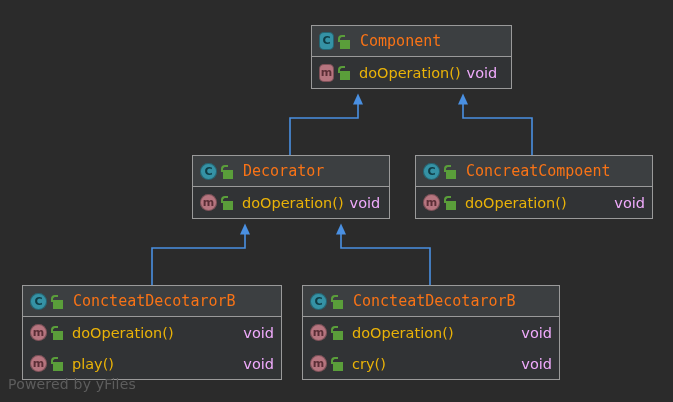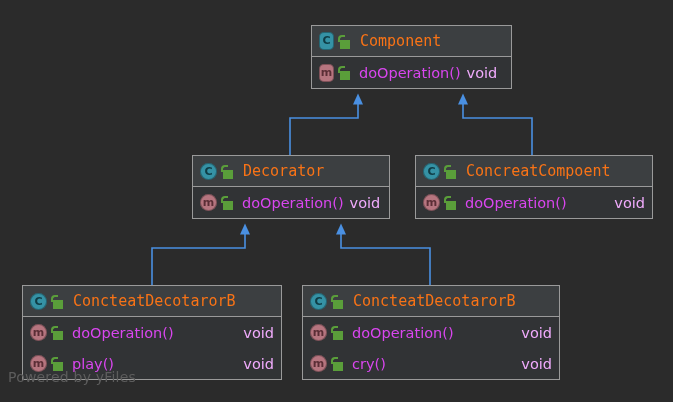--- a/index.html
+++ b/index.html
@@ -132,41 +132,41 @@
   .cls-name {
     margin-left: 9px;
     color: #f97316;
     font-family: "DejaVu Sans Mono", "Liberation Mono", monospace;
     font-size: 15px;
     letter-spacing: 0px;
     white-space: nowrap;
   }
   .mtd-name {
     margin-left: 8px;
-    color: #d946ef;
+    color: #eab308;
     font-family: "DejaVu Sans", "Liberation Sans", sans-serif;
     font-size: 14.5px;
     white-space: nowrap;
   }
   .mtd-type {
     margin-left: 6px;
     color: #f0abfc;
     font-family: "DejaVu Sans", "Liberation Sans", sans-serif;
     font-size: 14.5px;
     white-space: nowrap;
   }
   .mtd-type.push {
     margin-left: auto;
   }
 
   
   #watermark {
     position: absolute;
     left: 8px;
-    bottom: 17px;
+    bottom: 10px;
     color: #5d5d5d;
     font-family: "DejaVu Sans", "Liberation Sans", sans-serif;
     font-size: 14px;
     letter-spacing: 0.2px;
     white-space: nowrap;
   }
 </style>
 </head>
 <body>
 

